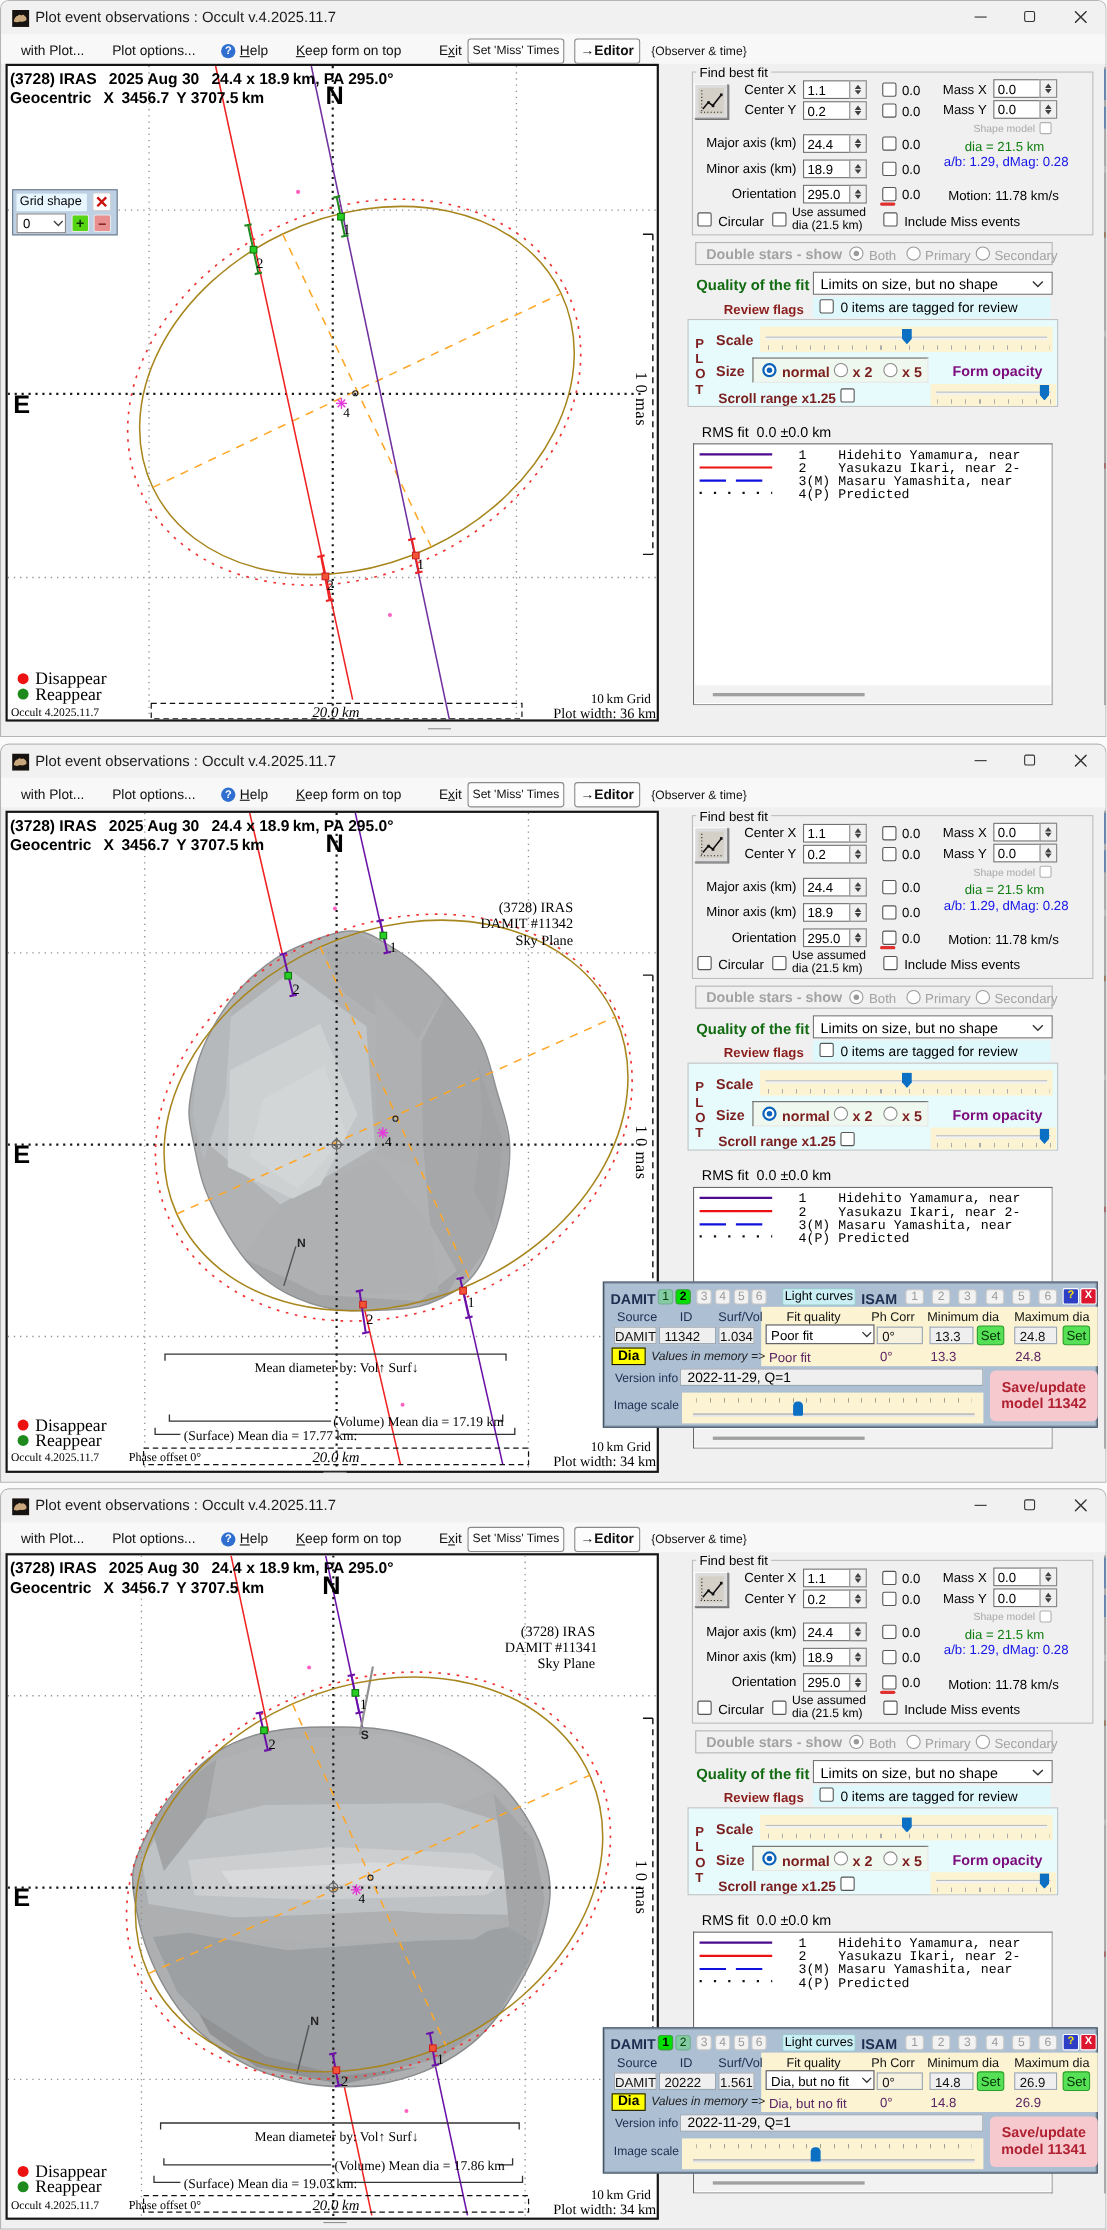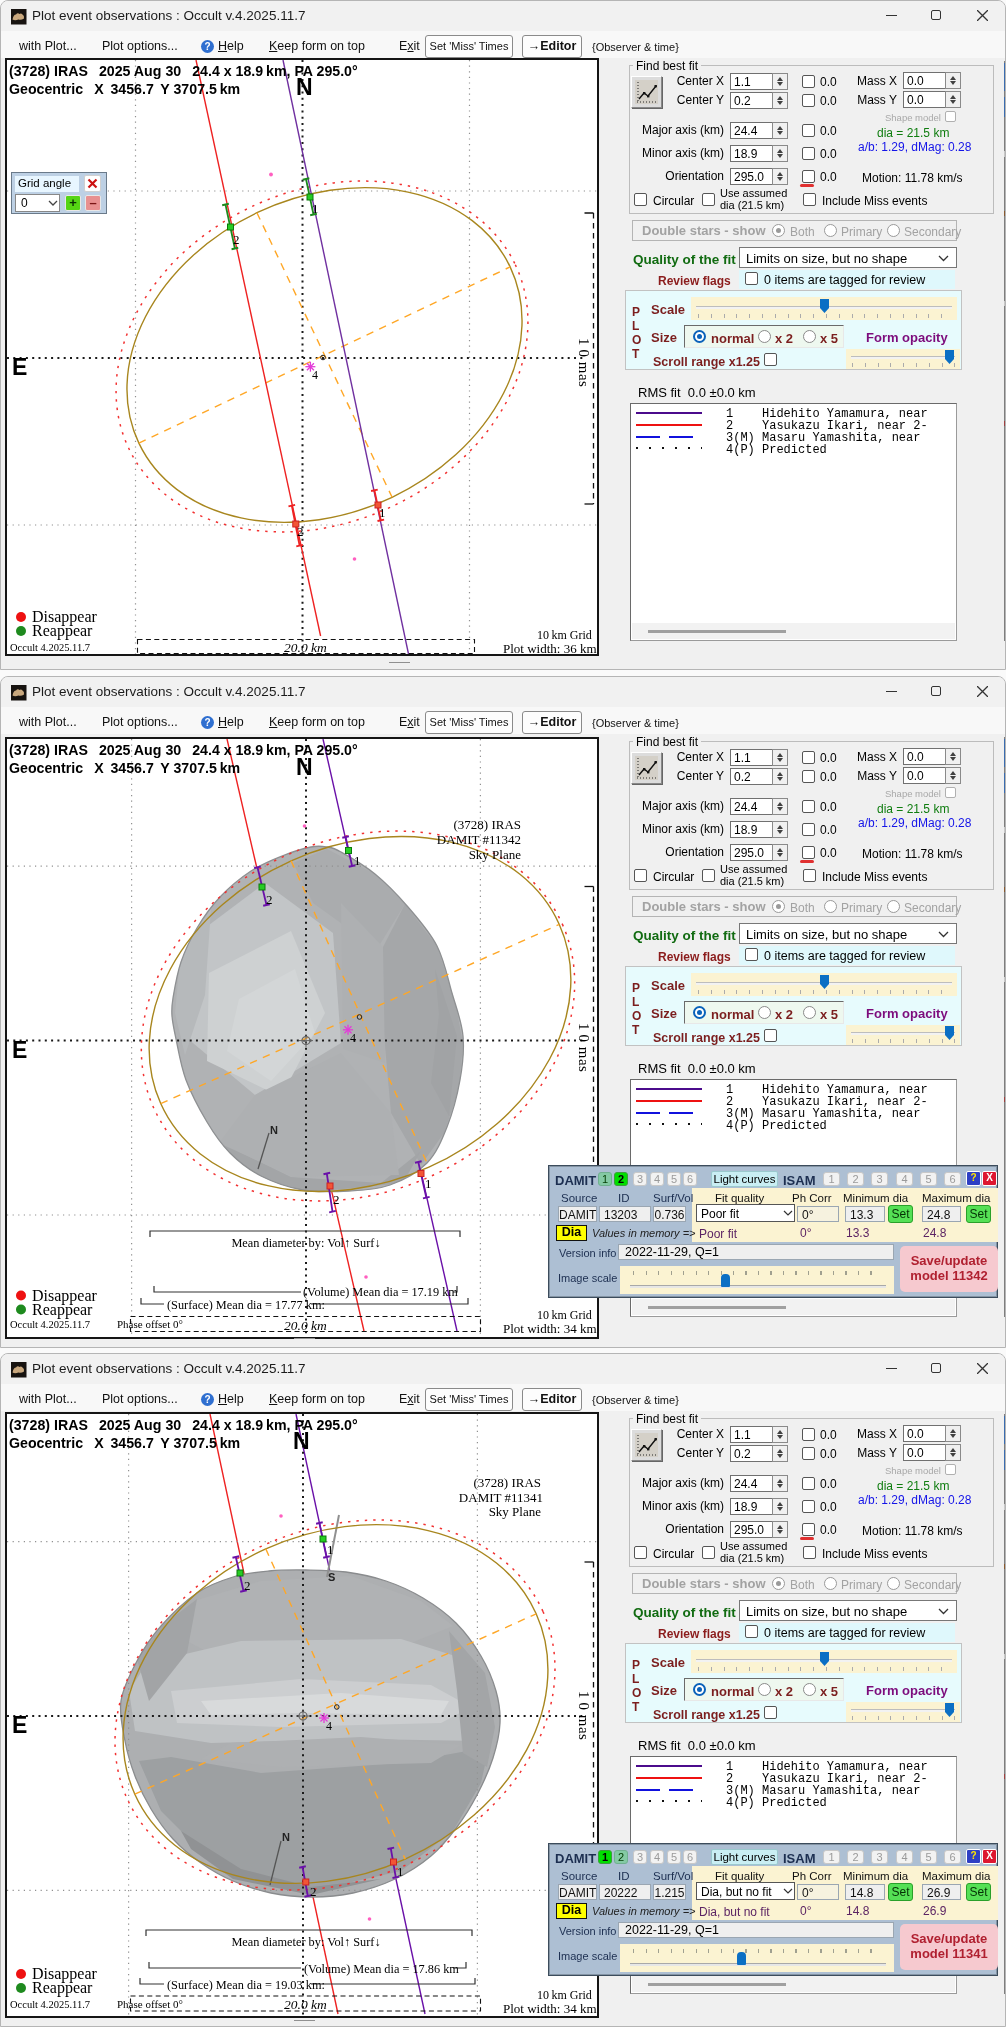--- a/index.html
+++ b/index.html
@@ -273,21 +273,21 @@
 <div class="abs" style="left:631px;top:622px;width:323px;height:16px;background:#f2f2f2"></div>
 <div class="abs" style="left:647px;top:629px;width:138px;height:3px;background:#a0a0a0"></div>
 <div class="abs" style="left:1003px;top:60px;width:3px;height:580px;background:#7e7e7e"></div>
 <div class="abs" style="left:1003px;top:62px;width:3px;height:28px;background:#3a6cb0"></div>
 <div class="abs" style="left:1003px;top:96px;width:3px;height:20px;background:#3a6cb0"></div>
 <div class="abs" style="left:1003px;top:150px;width:3px;height:6px;background:#c8c8c8"></div>
 <div class="abs" style="left:1003px;top:210px;width:3px;height:5px;background:#8a5a30"></div>
 <div class="abs" style="left:1003px;top:300px;width:3px;height:5px;background:#c8c8c8"></div>
 <div class="abs" style="left:1003px;top:420px;width:3px;height:5px;background:#a04040"></div>
 <div class="abs" style="left:10px;top:171px;width:96px;height:42px;background:#bdd0e4;border:1px solid #6a7a8a">
- <div class="abs" style="left:3px;top:3px;width:64px;height:16px;background:#e8f6ff;font-size:11.5px;padding:1px 0 0 3px">Grid angle</div>
+ <div class="abs" style="left:3px;top:3px;width:64px;height:16px;background:#e8f6ff;font-size:11.5px;padding:1px 0 0 3px">Grid shape</div>
  <div class="abs" style="left:72px;top:2px;width:17px;height:17px;background:#fff;border:1px solid #d0d0d0;border-radius:2px">
   <svg width="15" height="15" viewBox="0 0 15 15">
           <path d="M3.5 3.5 L11.5 11.5 M11.5 3.5 L3.5 11.5" stroke="#cc1111" stroke-width="2.2"></path>
         </svg></div>
  <div class="abs" style="left:3px;top:21px;width:45px;height:18px;background:#fff;border:1px solid #888;font-size:12px;padding:1px 0 0 5px">0</div>
  <svg class="abs" style="left:36px;top:27px" width="10" height="7">
         <path d="M1 1 L5 5 L9 1" stroke="#444" fill="none" stroke-width="1.3"></path>
       </svg>
  <div class="abs" style="left:53px;top:22px;width:16px;height:16px;background:#55d514;border:1px solid #e8e8e8;border-radius:2px;font-weight:bold;font-size:13px;text-align:center;line-height:14px;color:#0a3005">+</div>
  <div class="abs" style="left:73px;top:22px;width:16px;height:16px;background:#e89090;border:1px solid #e8e8e8;border-radius:2px;font-weight:bold;font-size:13px;text-align:center;line-height:13px;color:#7a1515">–</div>
@@ -583,22 +583,22 @@
 <div class="abs" style="left:433px;top:5px;width:15px;height:15px;background:#dd1630;border:1.5px solid #fff;border-radius:2px;color:#fff;font-weight:bold;font-size:10px;text-align:center;line-height:12px">X</div>
 <div class="abs" style="left:143px;top:22px;width:306px;height:54px;background:#fbf3d2"></div>
 <div class="dlbl" style="left:12px;top:26px">Source</div>
 <div class="dlbl" style="left:69px;top:26px">ID</div>
 <div class="dlbl" style="left:104px;top:26px">Surf/Vol</div>
 <div class="ylbl" style="left:166px;top:26px">Fit quality</div>
 <div class="ylbl" style="left:243px;top:26px">Ph Corr</div>
 <div class="ylbl" style="left:294px;top:26px">Minimum dia</div>
 <div class="ylbl" style="left:373px;top:26px">Maximum dia</div>
 <div class="dbox" style="left:9px;top:40px;width:39px">DAMIT</div>
-<div class="dbox" style="left:50px;top:40px;width:52px;text-align:left;padding-left:4px">13203</div>
-<div class="dbox" style="left:104px;top:40px;width:33px">0.736</div>
+<div class="dbox" style="left:50px;top:40px;width:52px;text-align:left;padding-left:4px">11342</div>
+<div class="dbox" style="left:104px;top:40px;width:33px">1.034</div>
 <div class="abs" style="left:147px;top:38px;width:99px;height:18px;background:#fff;border:1px solid #555;font-size:12px;padding:2px 0 0 4px">Poor fit</div>
 <svg class="abs" style="left:234px;top:44px" width="10" height="7">
         <path d="M1 1 L5 5 L9 1" stroke="#333" fill="none" stroke-width="1.2"></path>
       </svg>
 <div class="dbox" style="left:248px;top:40px;width:42px;background:#f6f2df;text-align:left;padding-left:4px">0°</div>
 <div class="dbox" style="left:296px;top:40px;width:40px;text-align:left;padding-left:4px">13.3</div>
 <div class="setb" style="left:339px;top:39px">Set</div>
 <div class="dbox" style="left:373px;top:40px;width:39px;text-align:left;padding-left:4px">24.8</div>
 <div class="setb" style="left:417px;top:39px">Set</div>
 <div class="abs" style="left:7px;top:59px;width:31px;height:16px;background:#ffff00;border:1.5px solid #111;font-weight:bold;font-size:12.5px;text-align:center;line-height:13px">Dia</div>
@@ -909,21 +909,21 @@
 <div class="abs" style="left:143px;top:22px;width:306px;height:54px;background:#fbf3d2"></div>
 <div class="dlbl" style="left:12px;top:26px">Source</div>
 <div class="dlbl" style="left:69px;top:26px">ID</div>
 <div class="dlbl" style="left:104px;top:26px">Surf/Vol</div>
 <div class="ylbl" style="left:166px;top:26px">Fit quality</div>
 <div class="ylbl" style="left:243px;top:26px">Ph Corr</div>
 <div class="ylbl" style="left:294px;top:26px">Minimum dia</div>
 <div class="ylbl" style="left:373px;top:26px">Maximum dia</div>
 <div class="dbox" style="left:9px;top:40px;width:39px">DAMIT</div>
 <div class="dbox" style="left:50px;top:40px;width:52px;text-align:left;padding-left:4px">20222</div>
-<div class="dbox" style="left:104px;top:40px;width:33px">1.215</div>
+<div class="dbox" style="left:104px;top:40px;width:33px">1.561</div>
 <div class="abs" style="left:147px;top:38px;width:99px;height:18px;background:#fff;border:1px solid #555;font-size:12px;padding:2px 0 0 4px">Dia, but no fit</div>
 <svg class="abs" style="left:234px;top:44px" width="10" height="7">
         <path d="M1 1 L5 5 L9 1" stroke="#333" fill="none" stroke-width="1.2"></path>
       </svg>
 <div class="dbox" style="left:248px;top:40px;width:42px;background:#f6f2df;text-align:left;padding-left:4px">0°</div>
 <div class="dbox" style="left:296px;top:40px;width:40px;text-align:left;padding-left:4px">14.8</div>
 <div class="setb" style="left:339px;top:39px">Set</div>
 <div class="dbox" style="left:373px;top:40px;width:39px;text-align:left;padding-left:4px">26.9</div>
 <div class="setb" style="left:417px;top:39px">Set</div>
 <div class="abs" style="left:7px;top:59px;width:31px;height:16px;background:#ffff00;border:1.5px solid #111;font-weight:bold;font-size:12.5px;text-align:center;line-height:13px">Dia</div>

